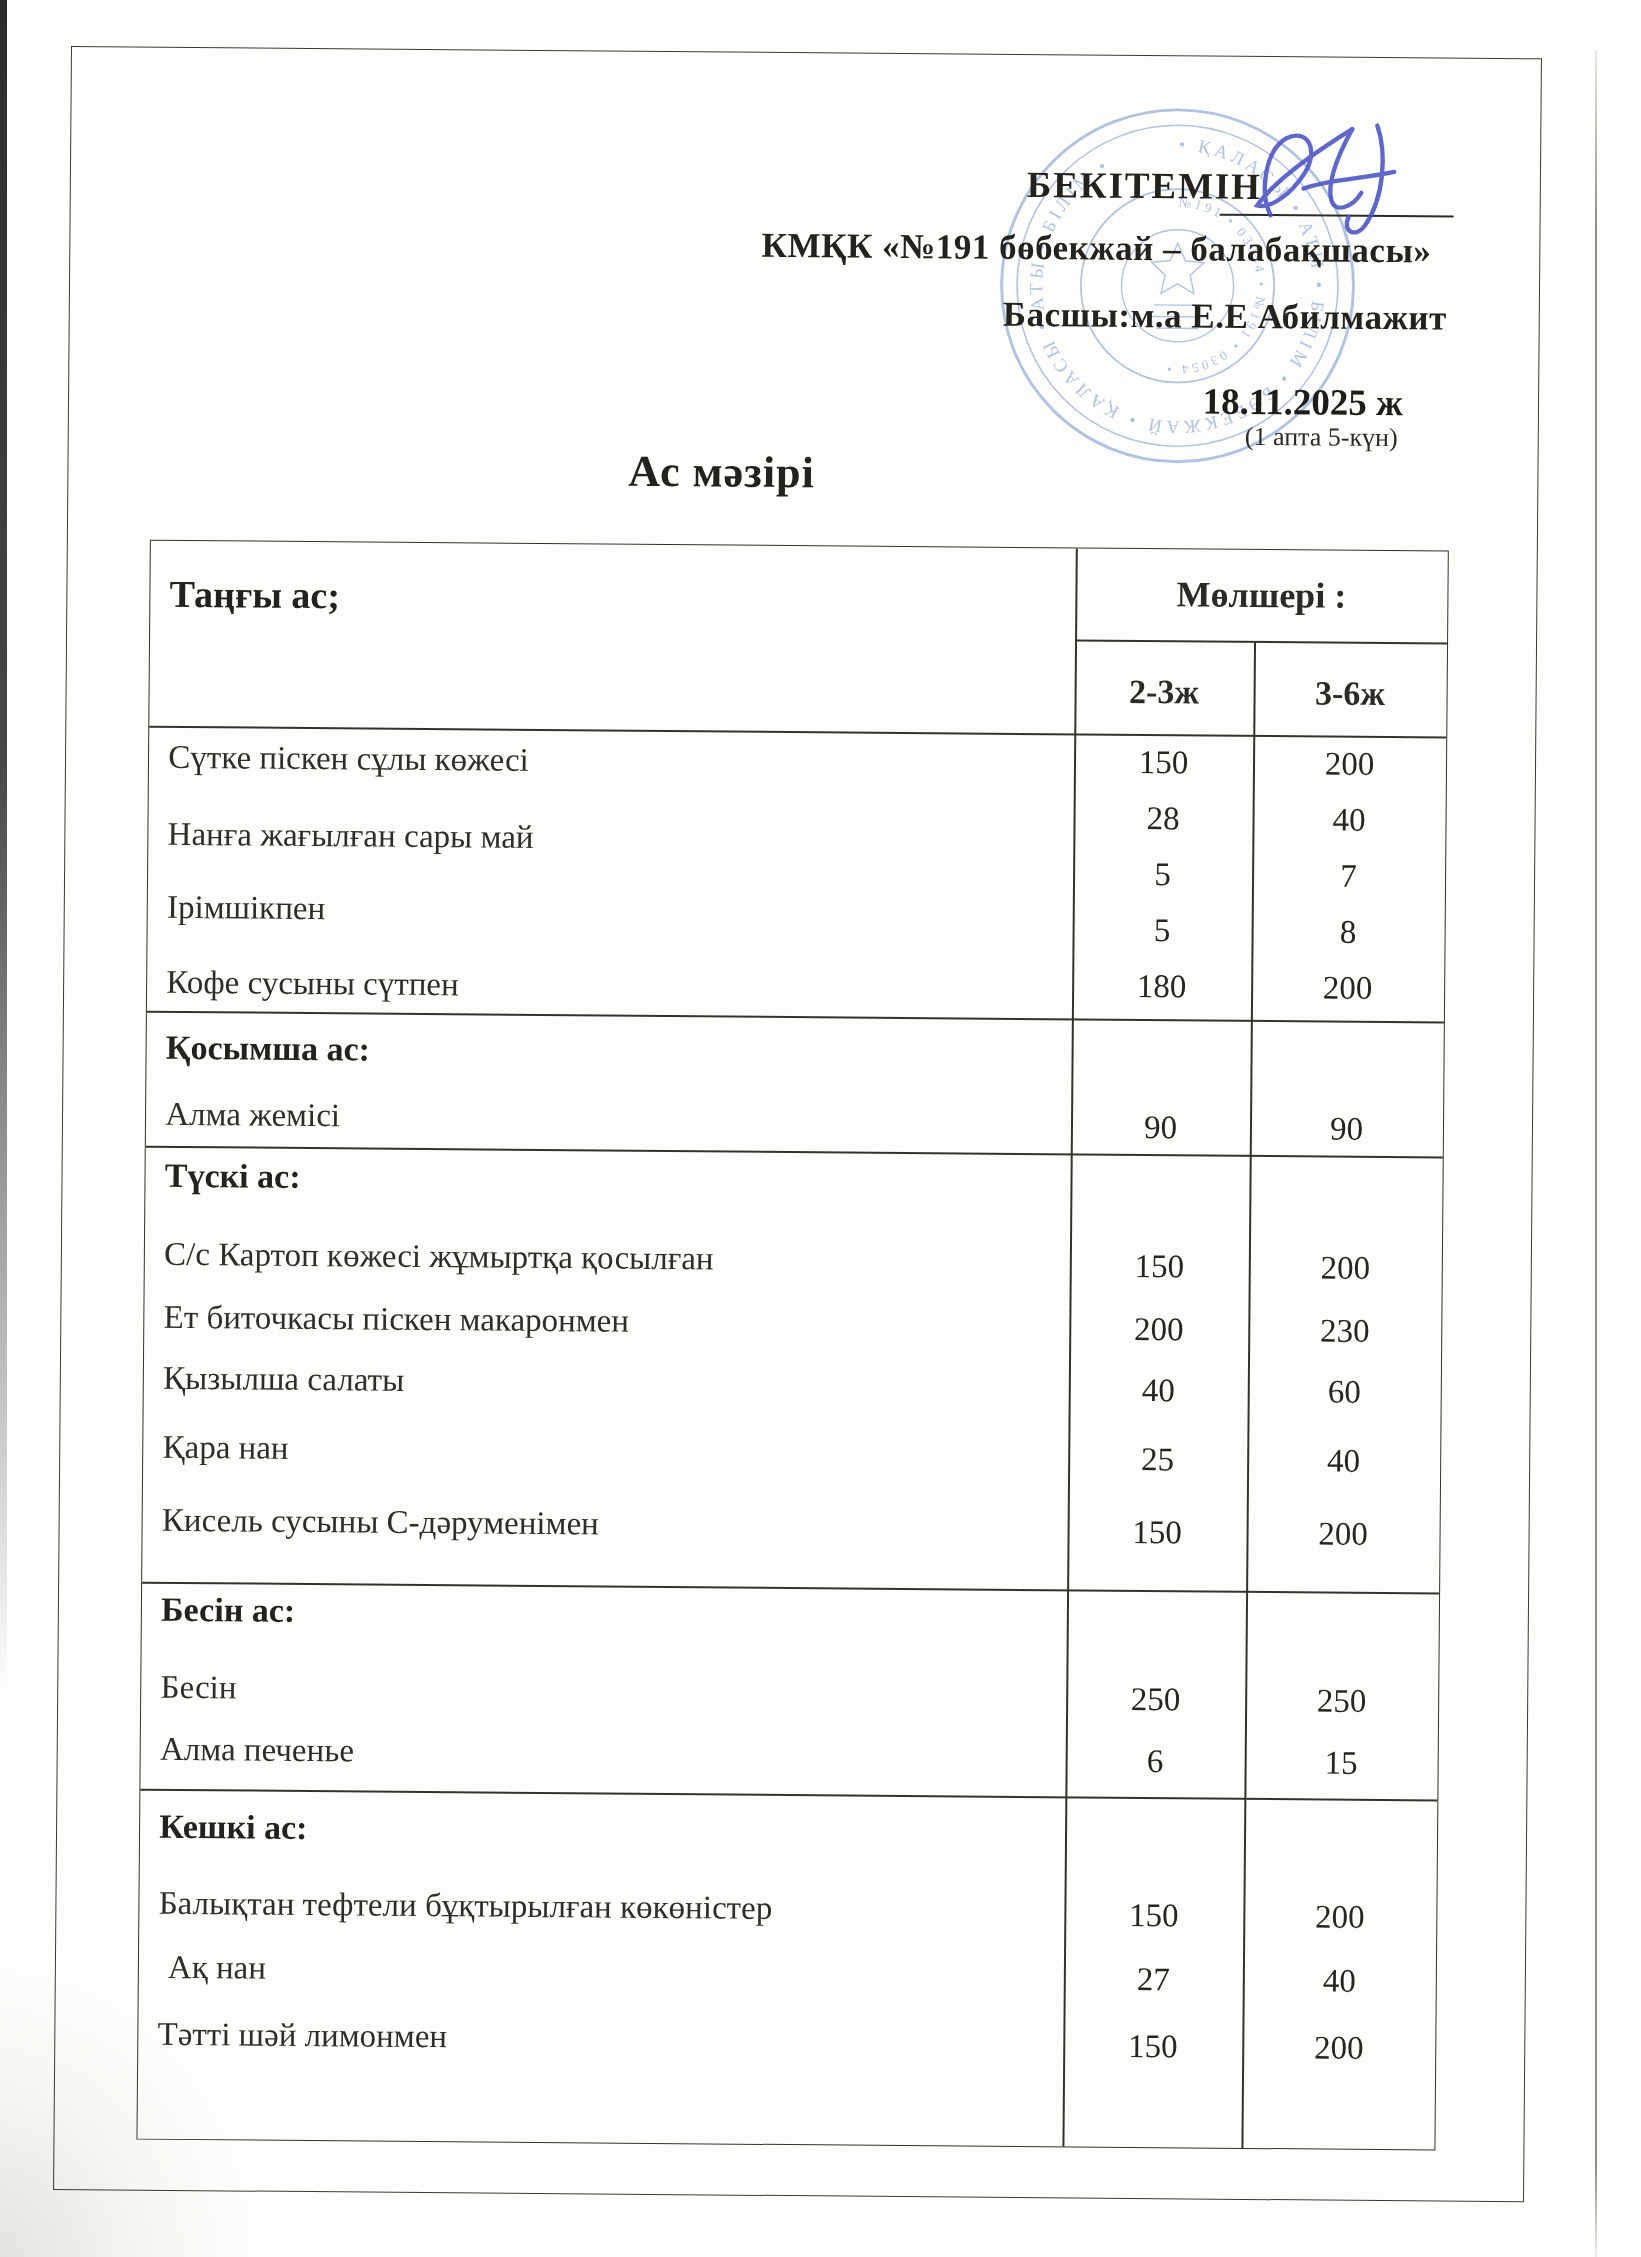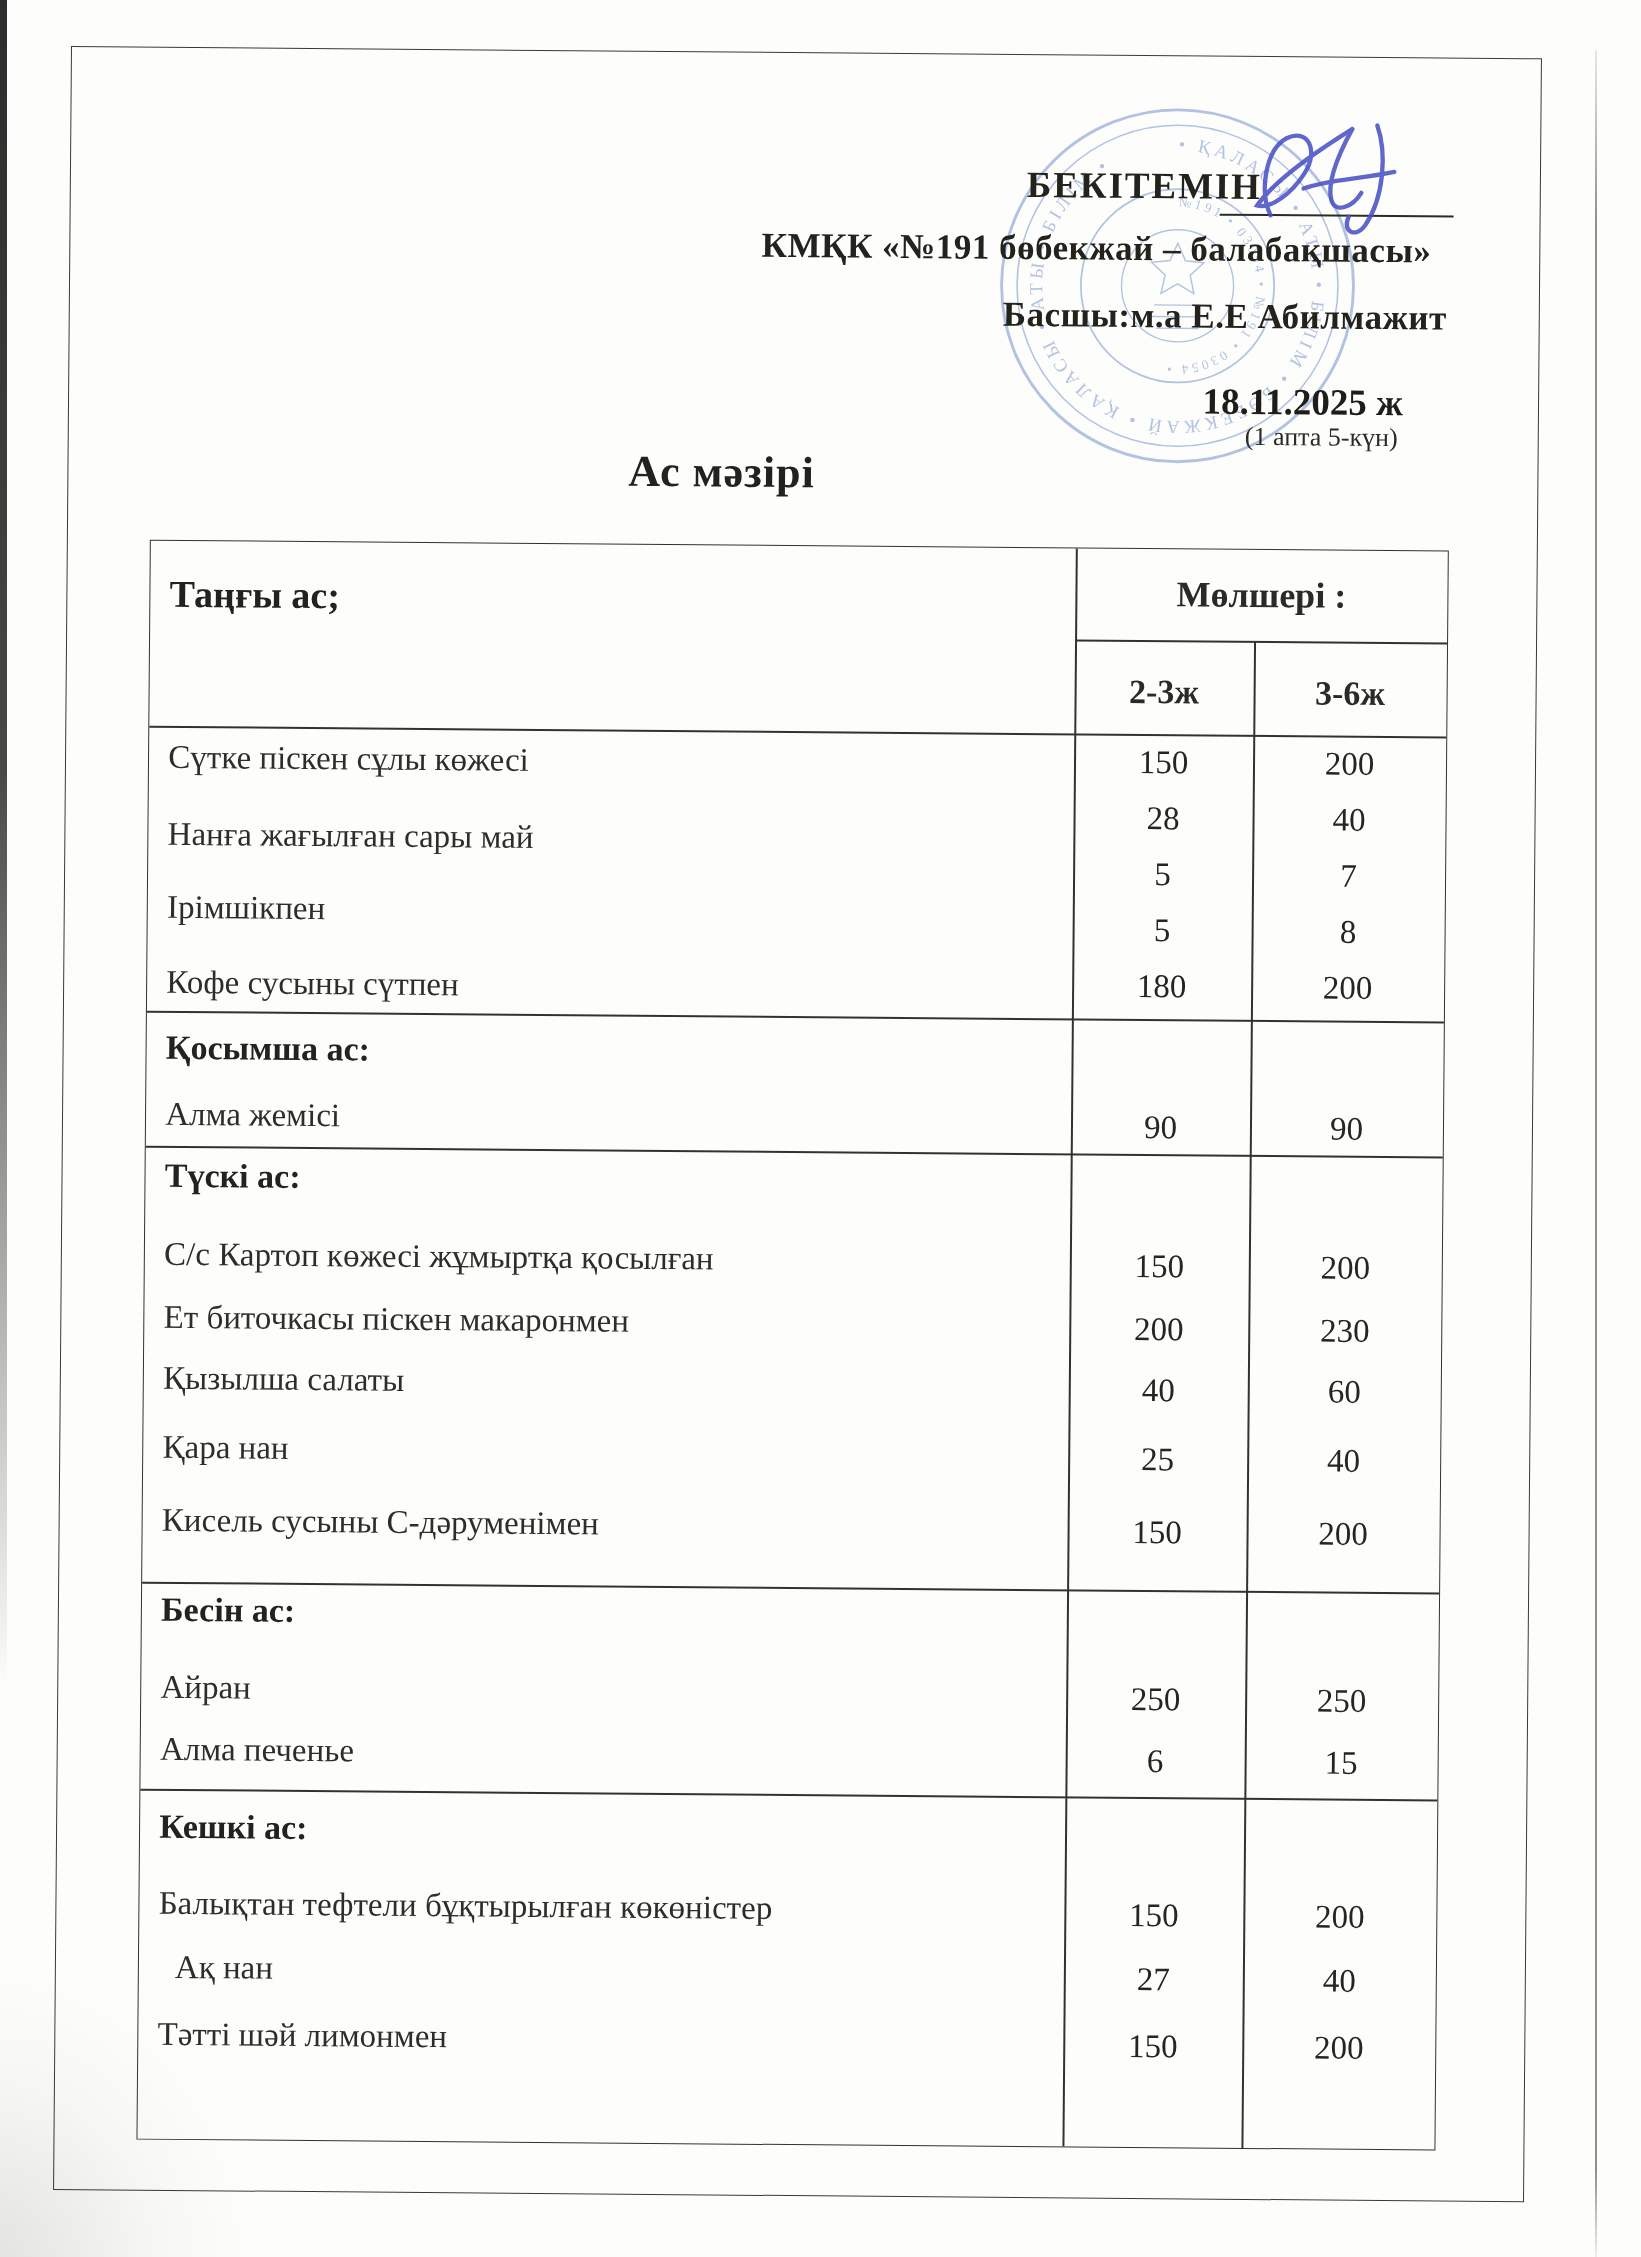--- a/index.html
+++ b/index.html
@@ -139,32 +139,32 @@
     <div class="val c1" style="top:823px;">40</div>
     <div class="val c2" style="top:823px;">60</div>
     <div class="t name" style="left:19.3px;top:888px;">Қара нан</div>
     <div class="val c1" style="top:892px;">25</div>
     <div class="val c2" style="top:892px;">40</div>
     <div class="t name" style="left:19.3px;top:961px;">Кисель сусыны  С-дәруменімен</div>
     <div class="val c1" style="top:965px;">150</div>
     <div class="val c2" style="top:965px;">200</div>
 
     <div class="t sec" style="left:19.3px;top:1050px;">Бесін ас:</div>
-    <div class="t name" style="left:19.3px;top:1128px;">Айран</div>
+    <div class="t name" style="left:19.3px;top:1128px;">Бесін</div>
     <div class="val c1" style="top:1132px;">250</div>
     <div class="val c2" style="top:1132px;">250</div>
     <div class="t name" style="left:19.3px;top:1190px;">Алма  печенье</div>
     <div class="val c1" style="top:1194px;">6</div>
     <div class="val c2" style="top:1194px;">15</div>
 
     <div class="t sec" style="left:19.3px;top:1267px;">Кешкі ас:</div>
     <div class="t name" style="left:19.3px;top:1344px;">Балықтан тефтели бұқтырылған  көкөністер</div>
     <div class="val c1" style="top:1348px;">150</div>
     <div class="val c2" style="top:1348px;">200</div>
-    <div class="t name" style="left:36px;top:1408px;">Ақ нан</div>
+    <div class="t name" style="left:29px;top:1408px;">Ақ нан</div>
     <div class="val c1" style="top:1412px;">27</div>
     <div class="val c2" style="top:1412px;">40</div>
     <div class="t name" style="left:19.3px;top:1475px;">Тәтті шәй лимонмен</div>
     <div class="val c1" style="top:1479px;">150</div>
     <div class="val c2" style="top:1479px;">200</div>
   </div>
 </div>
 
 
 </body></html>

